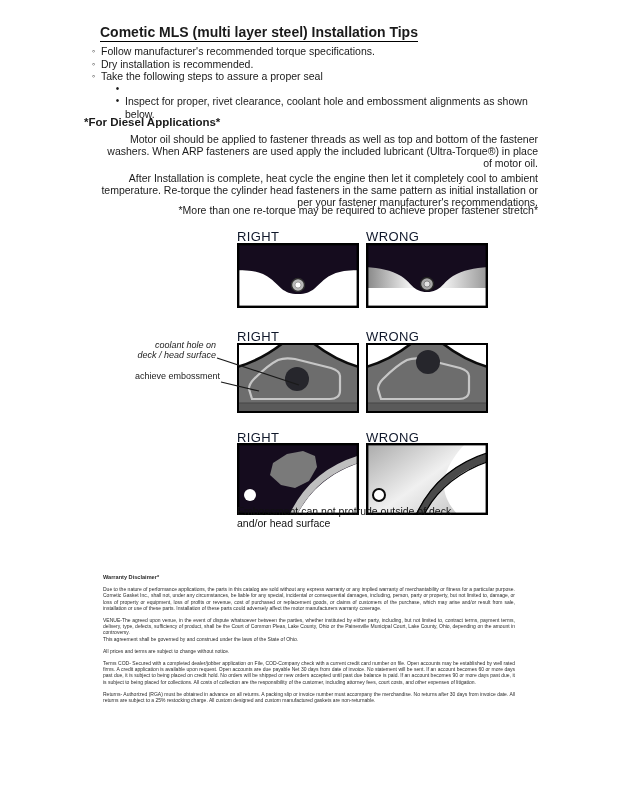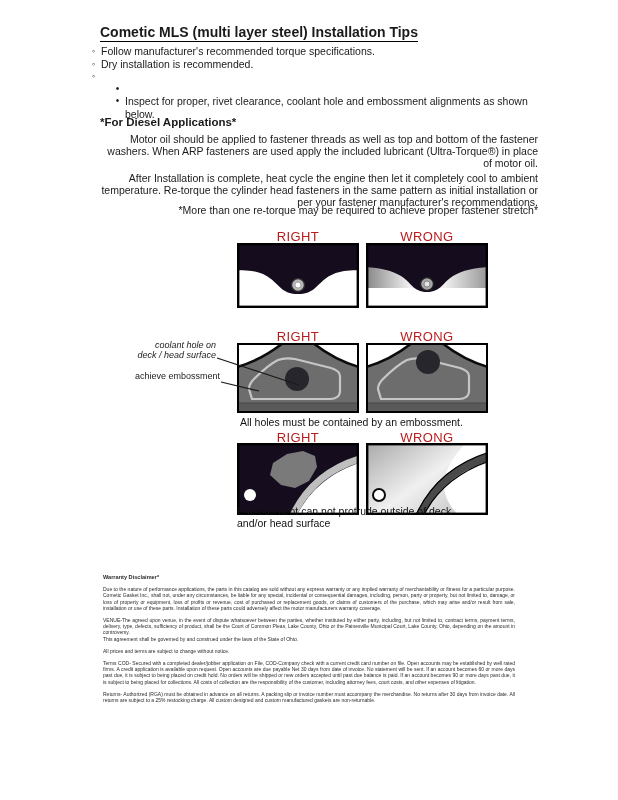--- a/index.html
+++ b/index.html
@@ -11,26 +11,26 @@
   .page-title{
     left:100px;top:24px;font-size:14px;font-weight:bold;
     border-bottom:1.6px solid #000;padding-bottom:1px;display:inline-block;
   }
   .tips{left:90px;top:45px;font-size:10.5px;line-height:12.6px;width:470px;}
   .tip-row{display:flex;gap:4px;align-items:flex-start;}
   .tip-row .glyph{width:7px;flex:0 0 auto;text-align:center;}
   .tip-row.lvl1 .glyph{font-size:9px;}
   .tip-row.lvl2{margin-left:24px;}
   .tip-row.lvl2 .glyph{font-size:10px;}
-  .diesel-heading{left:100px;top:116px;font-size:11.5px;font-weight:bold;}
+  .diesel-heading{left:84px;top:116px;font-size:11.5px;font-weight:bold;}
   .body-par{left:100px;width:438px;font-size:10.5px;line-height:12px;text-align:right;}
   .p1{top:133px;}
   .p2{top:172px;}
   .note{top:204px;}
-  .rw-label{width:122px;text-align:center;font-size:13px;color:#b91c1c;letter-spacing:.4px;}
+  .rw-label{width:122px;font-size:13px;color:#0f172a;letter-spacing:.4px;}
   .panel{display:block;}
   .caption{font-size:10.5px;color:#111;}
   .prewrap{white-space:pre-line;}
   .annot{font-size:9px;color:#1c1c1c;text-align:right;line-height:9.6px;}
   .warranty{left:103px;top:574px;width:412px;font-size:5px;line-height:6.2px;color:#2b2b2b;text-align:justify;}
   .warranty .w-head{font-size:5.6px;font-weight:bold;margin:0 0 6px 0;text-align:left;}
   .warranty p{margin:0 0 6px 0;}
   .footer-code{left:388px;top:759px;font-size:14.5px;color:#8b5cf6;letter-spacing:.4px;}
 </style>
 </head>
@@ -44,20 +44,21 @@
     <div class="tip-row lvl1">
       <span class="glyph">◦</span>
       <span>Follow manufacturer's recommended torque specifications.</span>
     </div>
     <div class="tip-row lvl1">
       <span class="glyph">◦</span>
       <span>Dry installation is recommended.</span>
     </div>
     <div class="tip-row lvl1">
       <span class="glyph">◦</span>
+      <span>Take the following steps to assure a proper seal</span>
     </div>
     <div class="tip-row lvl2">
       <span class="glyph">•</span>
     </div>
     <div class="tip-row lvl2">
       <span class="glyph">•</span>
       <span>Inspect for proper, rivet clearance, coolant hole and embossment alignments as shown below.</span>
     </div>
   </div>
 
@@ -138,21 +139,20 @@
     <path d="M15,56 L12,46 C12,42 14,39 17,36 C25,28 33,21 41,17 C46,15 52,15 58,16 L94,25 C100,27 103,30 103,33 L103,48 C103,53 99,56 93,56 Z" fill="none" stroke="#c6c6c6" stroke-width="2.2"></path>
     <circle cx="62" cy="19" r="12" fill="#26262c"></circle>
     <rect x="1" y="1" width="120" height="68" fill="none" stroke="#000" stroke-width="2"></rect>
   </svg>
 
   <svg class="abs" style="left:110px;top:338px;" width="200" height="70" viewBox="0 0 200 70">
     <line x1="107" y1="20" x2="189" y2="47" stroke="#1a1a1a" stroke-width="1.2"></line>
     <line x1="111" y1="44" x2="149" y2="53" stroke="#1a1a1a" stroke-width="1.2"></line>
   </svg>
 
-  <div class="abs caption" style="left:240px;top:416px;">All holes must be contained by an embossment.</div>
 
   <div class="abs rw-label" style="left:237px;top:430px;">RIGHT</div>
   <div class="abs rw-label" style="left:366px;top:430px;">WRONG</div>
 
   <svg class="abs panel" style="left:237px;top:443px;" width="122" height="72" viewBox="0 0 122 72">
     <rect x="0" y="0" width="122" height="72" fill="#150c1e"></rect>
     <path d="M122,20 C98,28 74,44 60,72 L122,72 Z" fill="#ffffff"></path>
     <path d="M122,16 C96,24 71,41 56,72" fill="none" stroke="#bfbfbf" stroke-width="7"></path>
     <polygon points="36,20 50,11 66,8 78,13 80,24 72,38 58,45 44,42 33,32" fill="#7a7a7a"></polygon>
     <circle cx="13" cy="52" r="6" fill="#ffffff"></circle>

